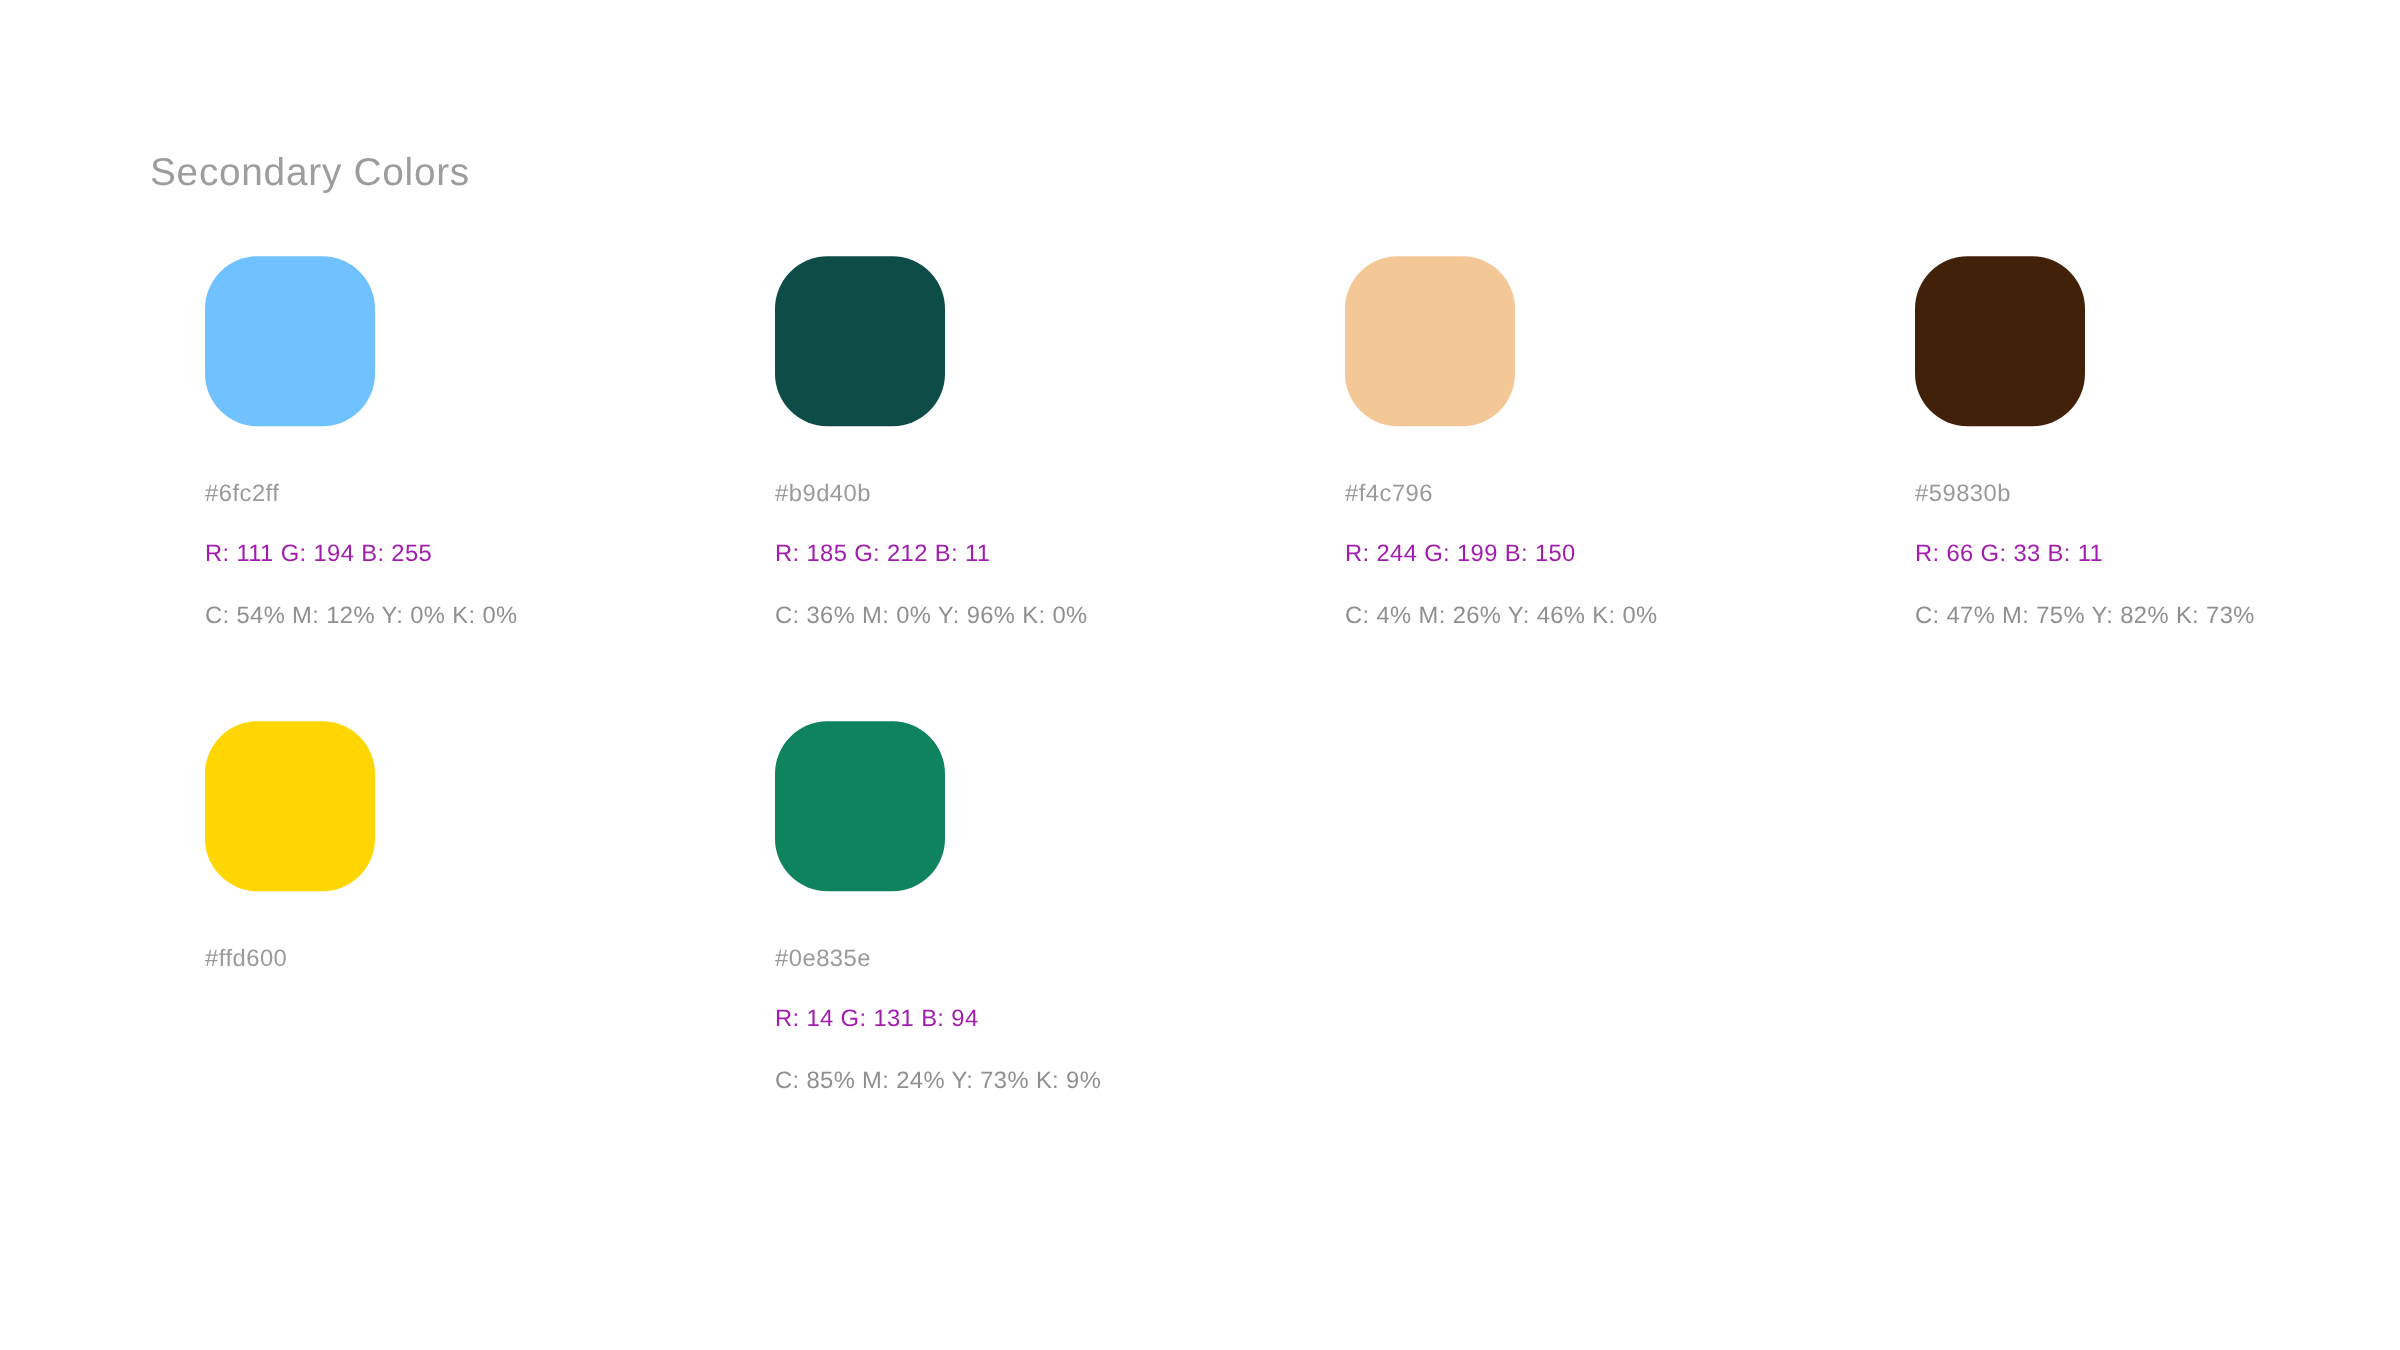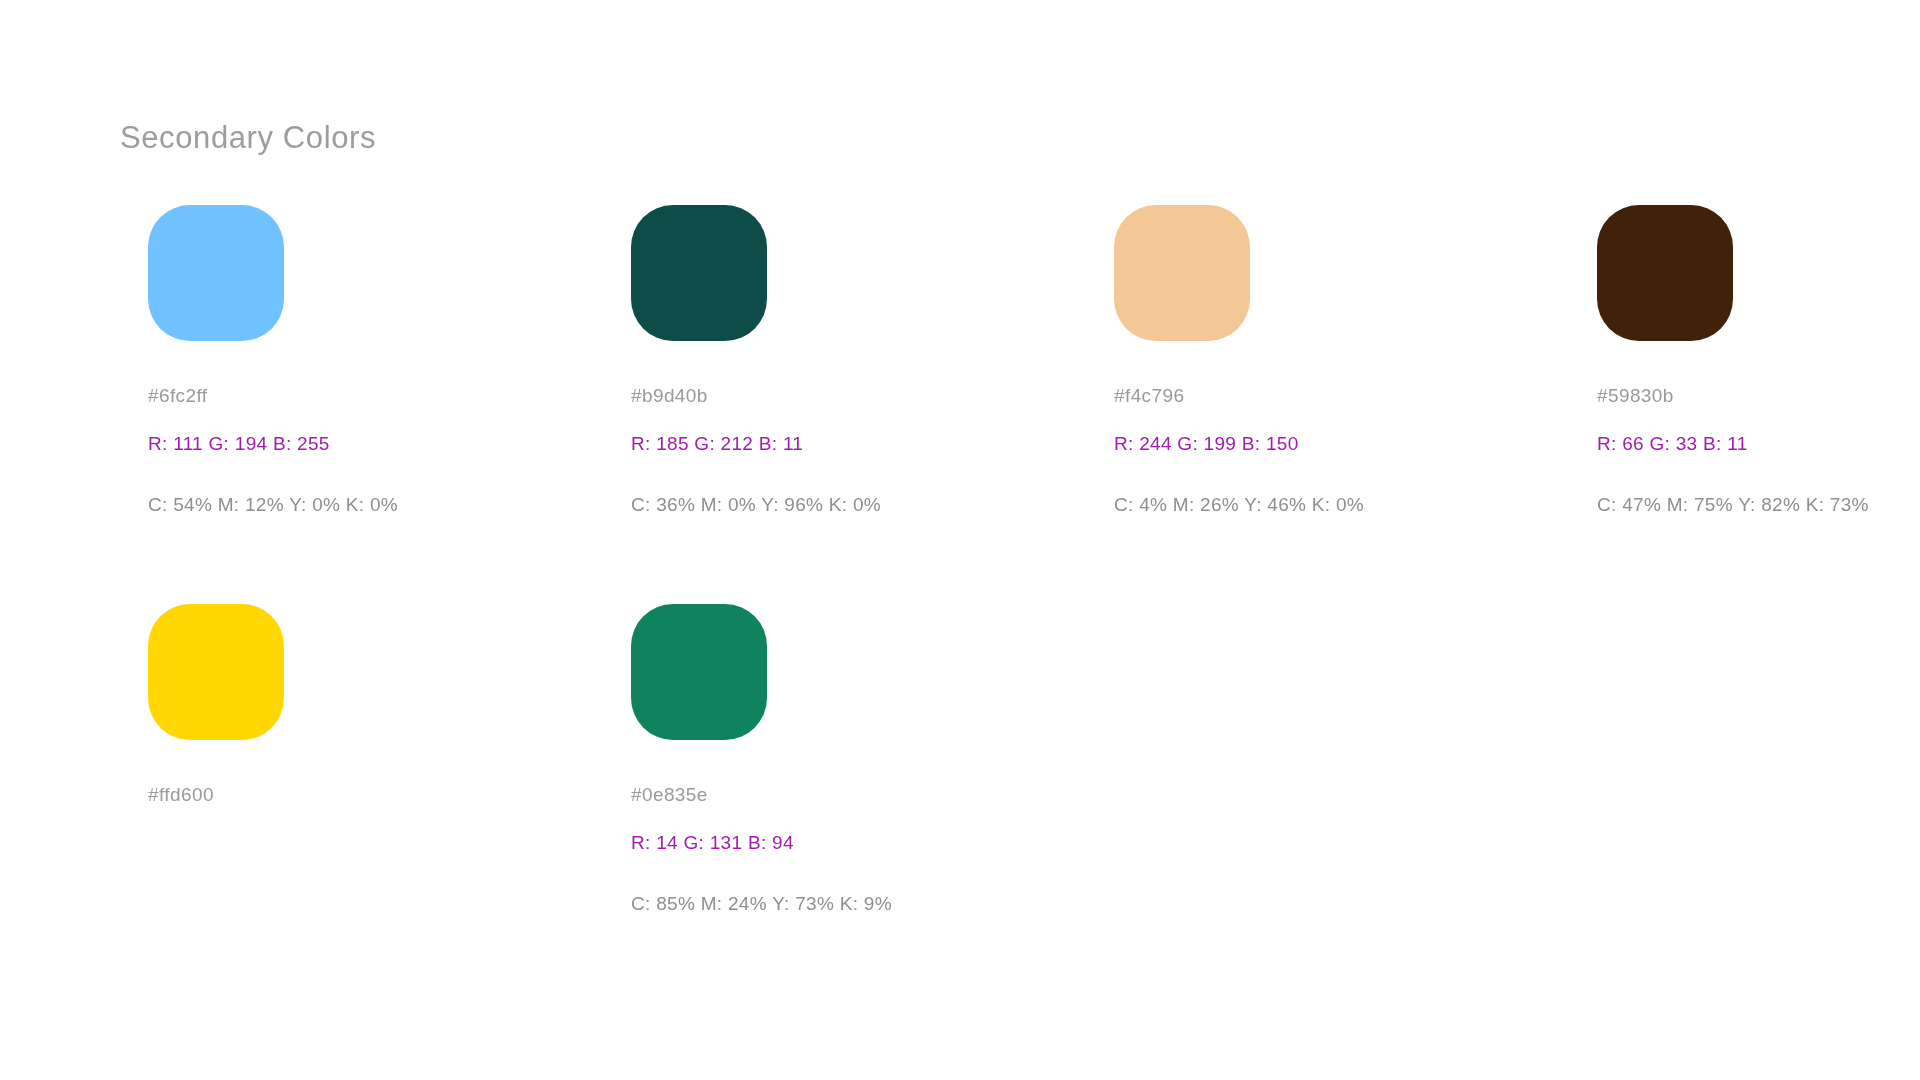--- a/index.html
+++ b/index.html
@@ -29,29 +29,28 @@
     top: 120px;
     font-size: 31px;
     letter-spacing: 0.6px;
     color: #9d9d9d;
     font-weight: 400;
     white-space: nowrap;
   }
 
   .swatch-grid {
     position: absolute;
-    left: 148px;
+    left: 164px;
     top: 205px;
     width: 1640px;
     display: grid;
     grid-template-columns: repeat(4, 456px);
     grid-auto-rows: 372px;
     column-gap: 0px;
     row-gap: 0px;
-    gap: 27px;
   }
 
   .swatch-card {
     position: relative;
     width: 456px;
   }
 
   .swatch-chip {
     width: 136px;
     height: 136px;
@@ -71,21 +70,21 @@
   .swatch-rgb {
     margin-top: 26px;
     font-size: 19px;
     color: #a21caf;
     letter-spacing: 0.3px;
     white-space: nowrap;
     font-weight: 400;
   }
 
   .swatch-cmyk {
-    margin-top: 39px;
+    margin-top: 27px;
     font-size: 19px;
     color: #8f8f8f;
     letter-spacing: 0.3px;
     white-space: nowrap;
     font-weight: 400;
   }
 </style>
 </head>
 <body>
 

